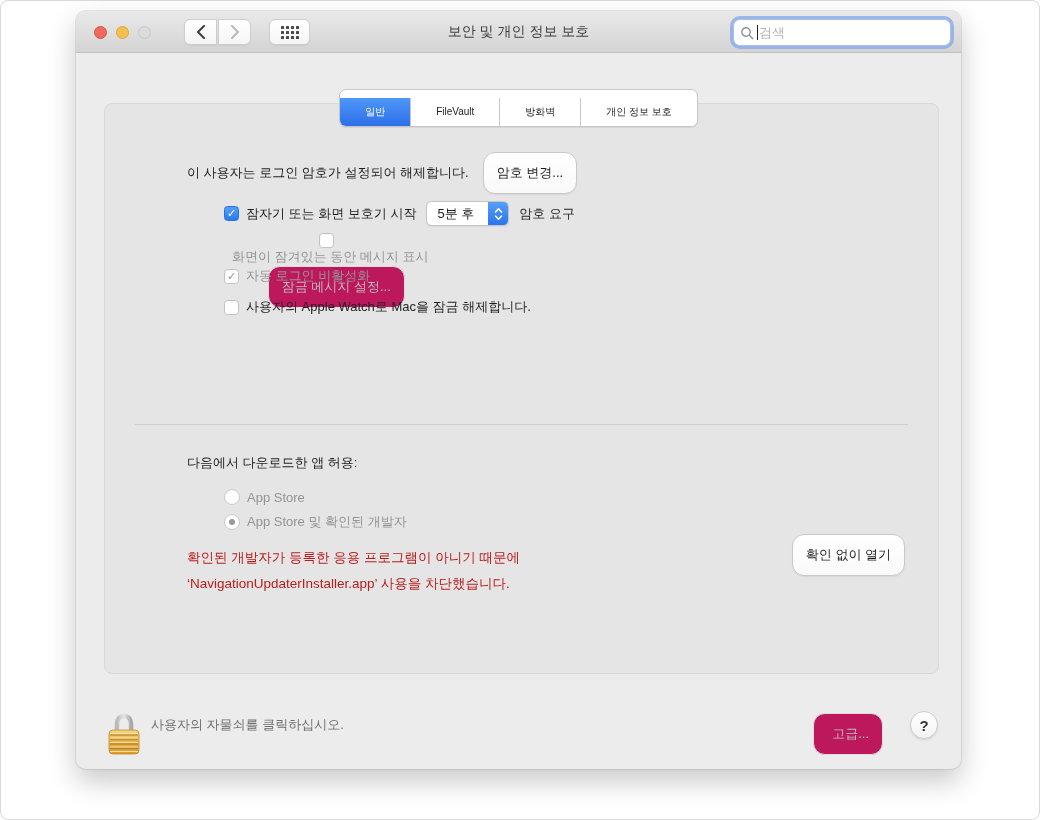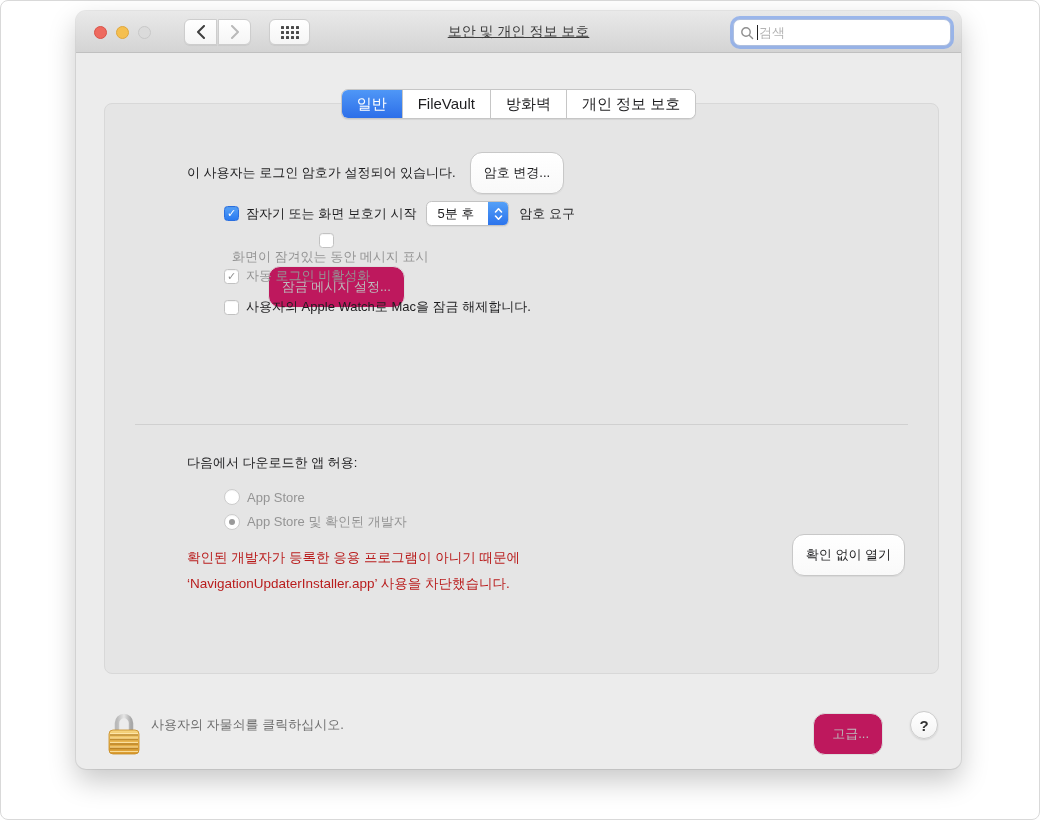--- a/index.html
+++ b/index.html
@@ -37,42 +37,42 @@
     font-size:15px; color:#444;
   }
   .btn-back    { left:108px; width:33px; border-radius:6px 0 0 6px; }
   .btn-forward { left:142px; width:33px; border-radius:0 6px 6px 0; color:#b6b6b6; }
   .btn-grid    { left:193px; width:41px; }
   .grid-dots { display:grid; grid-template-columns:repeat(4,3px); grid-template-rows:repeat(3,3px); gap:2px; }
   .grid-dots i { background:#4a4a4a; border-radius:0.5px; }
   .win-title {
     position:absolute; left:0; right:0; top:0; height:42px;
     display:flex; align-items:center; justify-content:center;
-    font-size:14px; color:#3c3c3c; pointer-events:none;text-decoration:underline;
+    font-size:14px; color:#3c3c3c; pointer-events:none;
   }
   .searchbox {
     position:absolute; right:10px; top:8px; width:218px; height:27px;
     background:#ffffff; border:1px solid #aebfdf; border-radius:7px;
     box-shadow:0 0 0 3px rgba(130,165,235,0.75);
     display:flex; align-items:center; padding:0 6px;
   }
   .searchbox svg { flex:0 0 auto; }
   .caret { width:1px; height:15px; background:#222; margin:0 1px 0 3px; }
   .placeholder { font-size:13px; color:#b3b3b3; }
   
   .tabbar {
     position:absolute; left:0; right:0; top:78px; display:flex; justify-content:center; z-index:3;
   }
   .segments {
     display:inline-flex; background:#ffffff; border:1px solid #c6c6c6;
     border-radius:7px; overflow:hidden; box-shadow:0 1px 1px rgba(0,0,0,0.07);
   }
   .segment {
-    font-size:15px; color:#1d1d1f; padding:5px 15px; line-height:18px;
-    border-right:1px solid #c6c6c6; background:#ffffff; white-space:nowrap;
+    font-size:10px; color:#1d1d1f; padding:5px 25px; line-height:18px;
+    border-right:1px solid #c6c6c6; background:#ffffff; white-space:nowrap;margin-top:8px;
   }
   .segment:last-child { border-right:none; }
   .segment.selected {
     background:linear-gradient(#4f97f7,#2d6fe9); color:#ffffff;
   }
   
   .panel {
     position:absolute; left:28px; top:92px; width:835px; height:571px;
     background:#e5e5e5; border:1px solid #d8d8d8; border-radius:8px;
   }
@@ -187,21 +187,21 @@
         <span class="segment selected">일반</span>
         <span class="segment">FileVault</span>
         <span class="segment">방화벽</span>
         <span class="segment">개인 정보 보호</span>
       </div>
     </div>
 
     <div class="panel">
 
       <div class="row" style="left:82px; top:55px; height:28px;">
-        <span>이 사용자는 로그인 암호가 설정되어 있습니다.</span>
+        <span>이 사용자는 로그인 암호가 설정되어 해제합니다.</span>
         <span class="btn" style="margin-left:14px;">암호 변경...</span>
       </div>
 
       <div class="row" style="left:119px; top:96px; height:27px;">
         <span class="cb checked-blue">
             <span class="mark">✓</span>
           </span>
         <span>잠자기 또는 화면 보호기 시작</span>
         <span class="popup">
           <span class="popup-value">5분 후</span>

